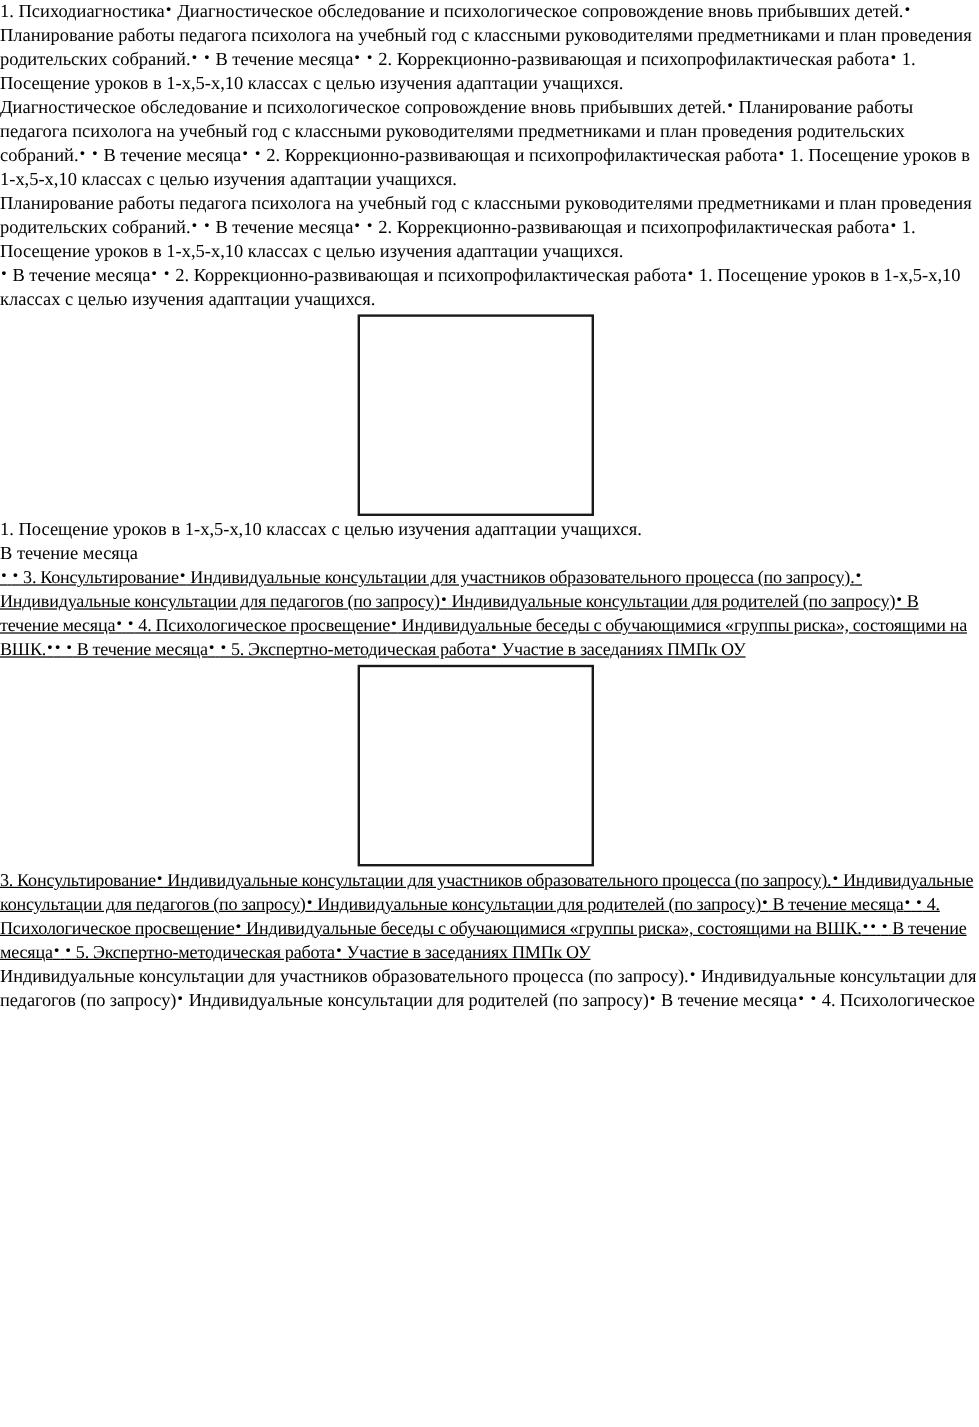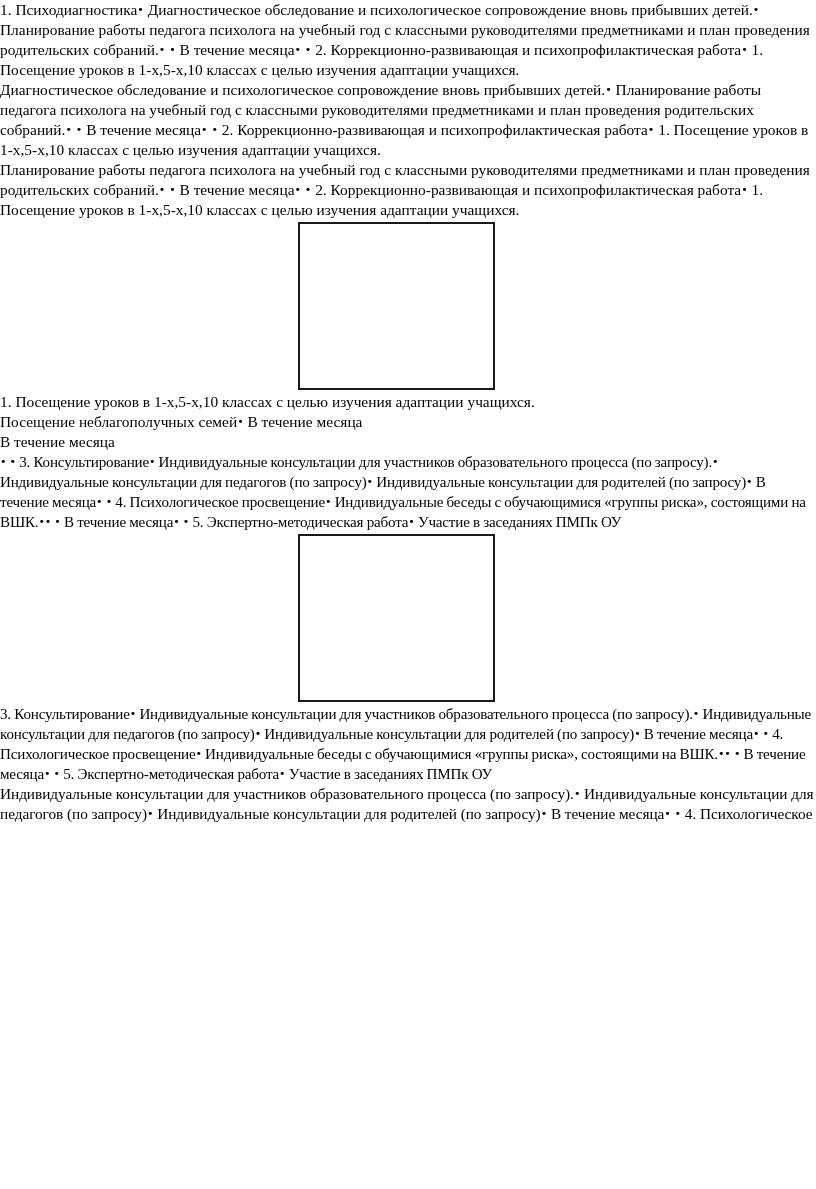--- a/index.html
+++ b/index.html
@@ -36,20 +36,21 @@
     letter-spacing: 0;
     word-spacing: 0;
     white-space: normal;
     overflow-wrap: normal;
   }
   
   .para.condensed {
     font-size: 15.1px;
     letter-spacing: -0.18px;
     word-spacing: -0.3px;
+    text-decoration: underline;
   }
   .para.tight {
     font-size: 15.3px;
     letter-spacing: -0.05px;
   }
   .bullet {
     font-size: 11px;
     line-height: 0;
     vertical-align: 0.22em;
     font-family: "DejaVu Sans", sans-serif;
@@ -65,25 +66,25 @@
 </style>
 </head>
 <body>
 
 <div id="page">
   <div class="doc-body">
 
     <p class="para">1. Психодиагностика<span class="bullet">•</span> Диагностическое обследование и психологическое сопровождение вновь прибывших детей.<span class="bullet">•</span> Планирование работы педагога психолога на учебный год с классными руководителями предметниками и план проведения родительских собраний.<span class="bullet">•</span> <span class="bullet">•</span> В течение месяца<span class="bullet">•</span> <span class="bullet">•</span> 2. Коррекционно-развивающая и психопрофилактическая работа<span class="bullet">•</span> 1. Посещение уроков в 1-х,5-х,10 классах с целью изучения адаптации учащихся.</p>
     <p class="para">Диагностическое обследование и психологическое сопровождение вновь прибывших детей.<span class="bullet">•</span> Планирование работы педагога психолога на учебный год с классными руководителями предметниками и план проведения родительских собраний.<span class="bullet">•</span> <span class="bullet">•</span> В течение месяца<span class="bullet">•</span> <span class="bullet">•</span> 2. Коррекционно-развивающая и психопрофилактическая работа<span class="bullet">•</span> 1. Посещение уроков в 1-х,5-х,10 классах с целью изучения адаптации учащихся.</p>
     <p class="para">Планирование работы педагога психолога на учебный год с классными руководителями предметниками и план проведения родительских собраний.<span class="bullet">•</span> <span class="bullet">•</span> В течение месяца<span class="bullet">•</span> <span class="bullet">•</span> 2. Коррекционно-развивающая и психопрофилактическая работа<span class="bullet">•</span> 1. Посещение уроков в 1-х,5-х,10 классах с целью изучения адаптации учащихся.</p>
+    <p class="para"><span class="bullet">•</span> В течение месяца<span class="bullet">•</span> <span class="bullet">•</span> 2. Коррекционно-развивающая и психопрофилактическая работа<span class="bullet">•</span> 1. Посещение уроков в 1-х,5-х,10 классах с целью изучения адаптации учащихся.</p>
 
     <div class="figure-box"></div>
 
     <p class="para">1. Посещение уроков в 1-х,5-х,10 классах с целью изучения адаптации учащихся.</p>
-    <p class="para"> Посещение неблагополучных семей<span class="bullet">•</span> В течение месяца</p>
     <p class="para">В течение месяца</p>
     <p class="para condensed"><span class="bullet">•</span> <span class="bullet">•</span> 3. Консультирование<span class="bullet">•</span> Индивидуальные консультации для участников образовательного процесса (по запросу).<span class="bullet">•</span> Индивидуальные консультации для педагогов (по запросу)<span class="bullet">•</span> Индивидуальные консультации для родителей (по запросу)<span class="bullet">•</span> В течение месяца<span class="bullet">•</span> <span class="bullet">•</span> 4. Психологическое просвещение<span class="bullet">•</span> Индивидуальные беседы с обучающимися «группы риска», состоящими на ВШК.<span class="bullet">•</span><span class="bullet">•</span> <span class="bullet">•</span> В течение месяца<span class="bullet">•</span> <span class="bullet">•</span> 5. Экспертно-методическая работа<span class="bullet">•</span> Участие в заседаниях ПМПк ОУ</p>
 
     <div class="figure-box"></div>
 
     <p class="para condensed">3. Консультирование<span class="bullet">•</span> Индивидуальные консультации для участников образовательного процесса (по запросу).<span class="bullet">•</span> Индивидуальные консультации для педагогов (по запросу)<span class="bullet">•</span> Индивидуальные консультации для родителей (по запросу)<span class="bullet">•</span> В течение месяца<span class="bullet">•</span> <span class="bullet">•</span> 4. Психологическое просвещение<span class="bullet">•</span> Индивидуальные беседы с обучающимися «группы риска», состоящими на ВШК.<span class="bullet">•</span><span class="bullet">•</span> <span class="bullet">•</span> В течение месяца<span class="bullet">•</span> <span class="bullet">•</span> 5. Экспертно-методическая работа<span class="bullet">•</span> Участие в заседаниях ПМПк ОУ</p>
     <p class="para tight">Индивидуальные консультации для участников образовательного процесса (по запросу).<span class="bullet">•</span> Индивидуальные консультации для педагогов (по запросу)<span class="bullet">•</span> Индивидуальные консультации для родителей (по запросу)<span class="bullet">•</span> В течение месяца<span class="bullet">•</span> <span class="bullet">•</span> 4. Психологическое</p>
 
   </div>
 </div>

